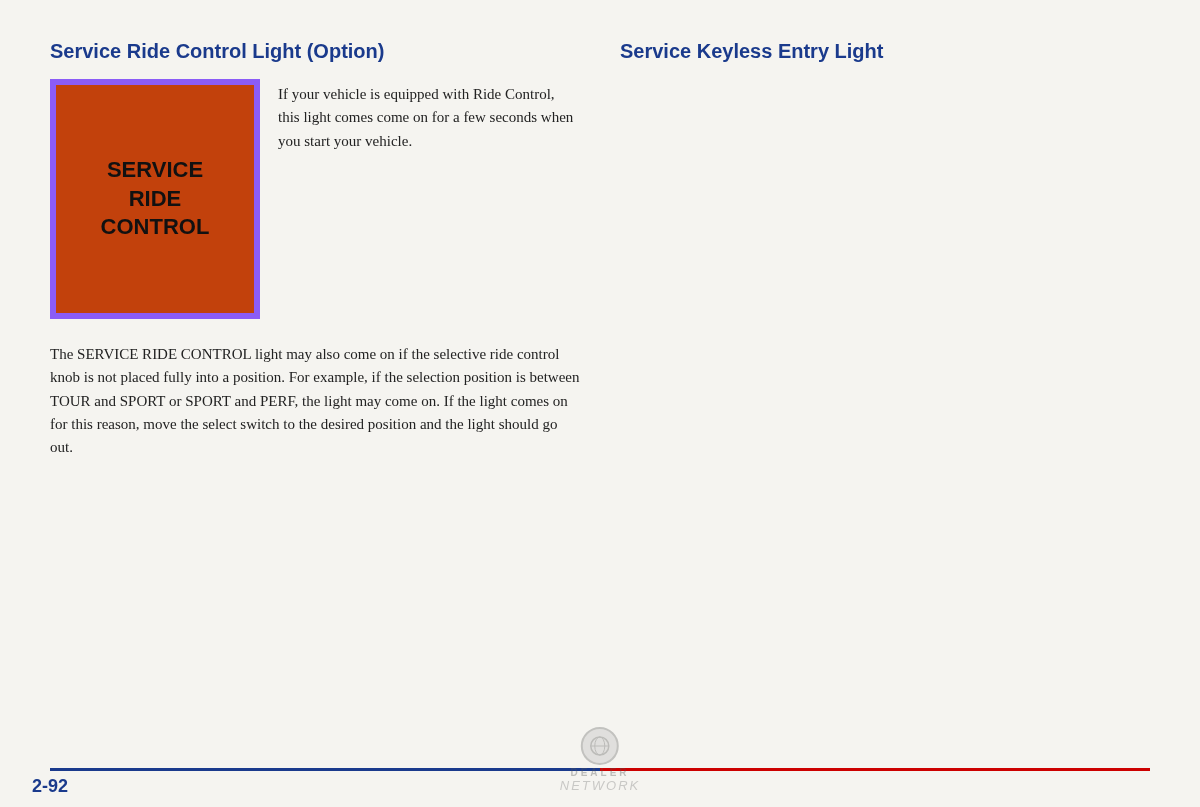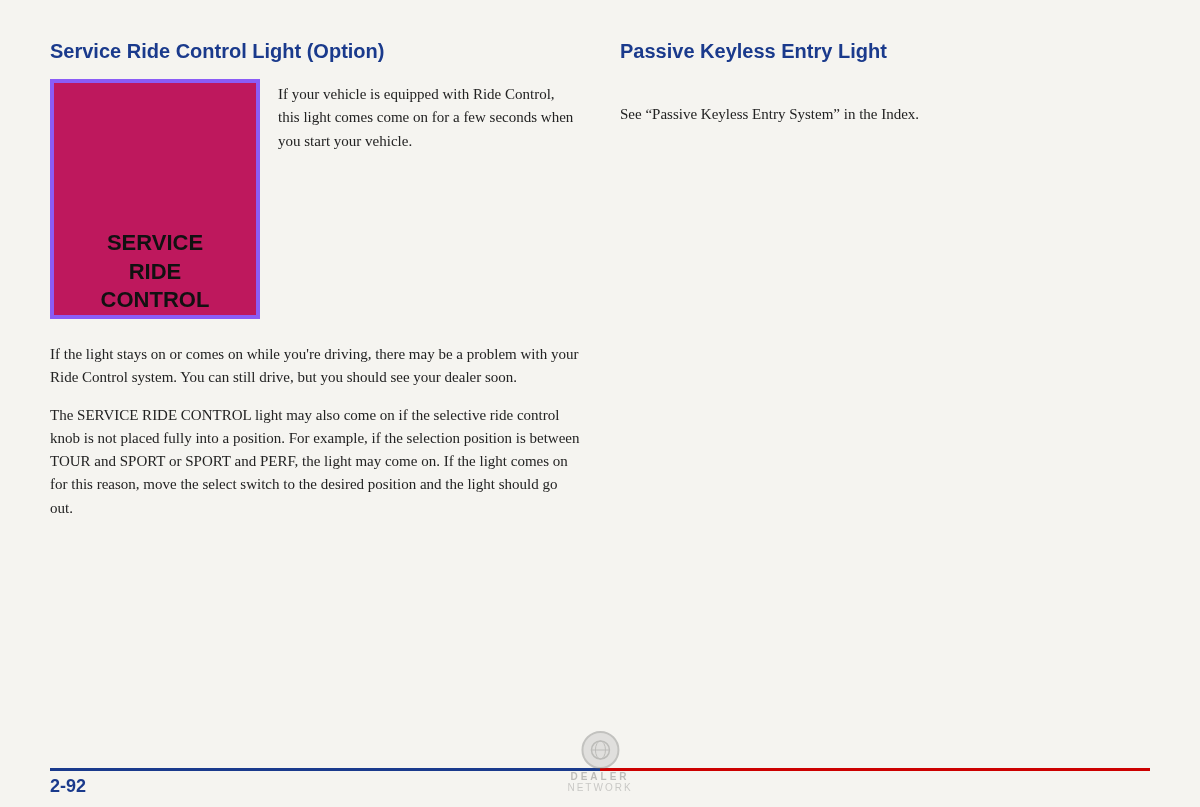--- a/index.html
+++ b/index.html
@@ -41,28 +41,28 @@
     }
 
     .indicator-row {
       display: flex;
       gap: 18px;
       align-items: flex-start;
       margin-bottom: 24px;
     }
 
     .indicator-box {
-      border: 4px solid #8b5cf6;
+      border: 6px solid #8b5cf6;
       width: 210px;
       min-width: 210px;
       height: 240px;
       display: flex;
-      align-items: flex-end;
+      align-items: center;
       justify-content: center;
-      background: #be185d;
+      background: #c2410c;
     }
 
     .indicator-label {
       font-size: 22px;
       font-weight: bold;
       text-align: center;
       line-height: 1.3;
       font-family: Arial, sans-serif;
       color: #111;
     }
@@ -91,21 +91,21 @@
       background: linear-gradient(to right, #1a3a8c 0%, #1a3a8c 50%, #cc0000 50%, #cc0000 100%);
     }
 
     .page-number {
       font-size: 18px;
       font-weight: bold;
       color: #1a3a8c;
       font-family: Arial, sans-serif;
       position: absolute;
       bottom: 10px;
-      left: 50px;
+      left: 32px;
     }
 
     .watermark {
       position: absolute;
       bottom: 14px;
       left: 50%;
       transform: translateX(-50%);
       opacity: 0.35;
       display: flex;
       flex-direction: column;
@@ -126,58 +126,57 @@
 
     .watermark-text {
       font-size: 10px;
       letter-spacing: 3px;
       color: #555;
       font-family: Arial, sans-serif;
       font-weight: bold;
     }
 
     .watermark-sub {
-      font-size: 10px;
+      font-size: 13px;
       letter-spacing: 2px;
       color: #777;
       font-family: Arial, sans-serif;
+      font-style: italic;
     }
   </style>
 </head>
 <body>
 
 <div class="page">
 
   <div class="two-col">
 
     <div class="col">
 
       <div class="section-title">Service Ride Control Light (Option)</div>
 
       <div class="indicator-row">
         <div class="indicator-box">
           <div class="indicator-label">SERVICE<br>RIDE<br>CONTROL</div>
         </div>
         <div class="indicator-desc">If your vehicle is equipped with Ride Control, this light comes come on for a few seconds when you start your vehicle.</div>
       </div>
 
-      <div class="body-text">If the light stays on or comes on while you're driving, there may be a problem with your Ride Control system. You can still drive, but you should see your dealer soon.</div>
 
       <div class="body-text">The SERVICE RIDE CONTROL light may also come on if the selective ride control knob is not placed fully into a position. For example, if the selection position is between TOUR and SPORT or SPORT and PERF, the light may come on. If the light comes on for this reason, move the select switch to the desired position and the light should go out.</div>
 
     </div>
 
     <div class="col">
 
-      <div class="section-title">Passive Keyless Entry Light</div>
+      <div class="section-title">Service Keyless Entry Light</div>
 
       <div class="indicator-row">
       </div>
 
-      <div class="body-text">See “Passive Keyless Entry System” in the Index.</div>
 
     </div>
 
   </div>
 
   <div class="footer-line"></div>
   <div class="page-number">2-92</div>
 
   <div class="watermark">
     <div class="watermark-circle">

